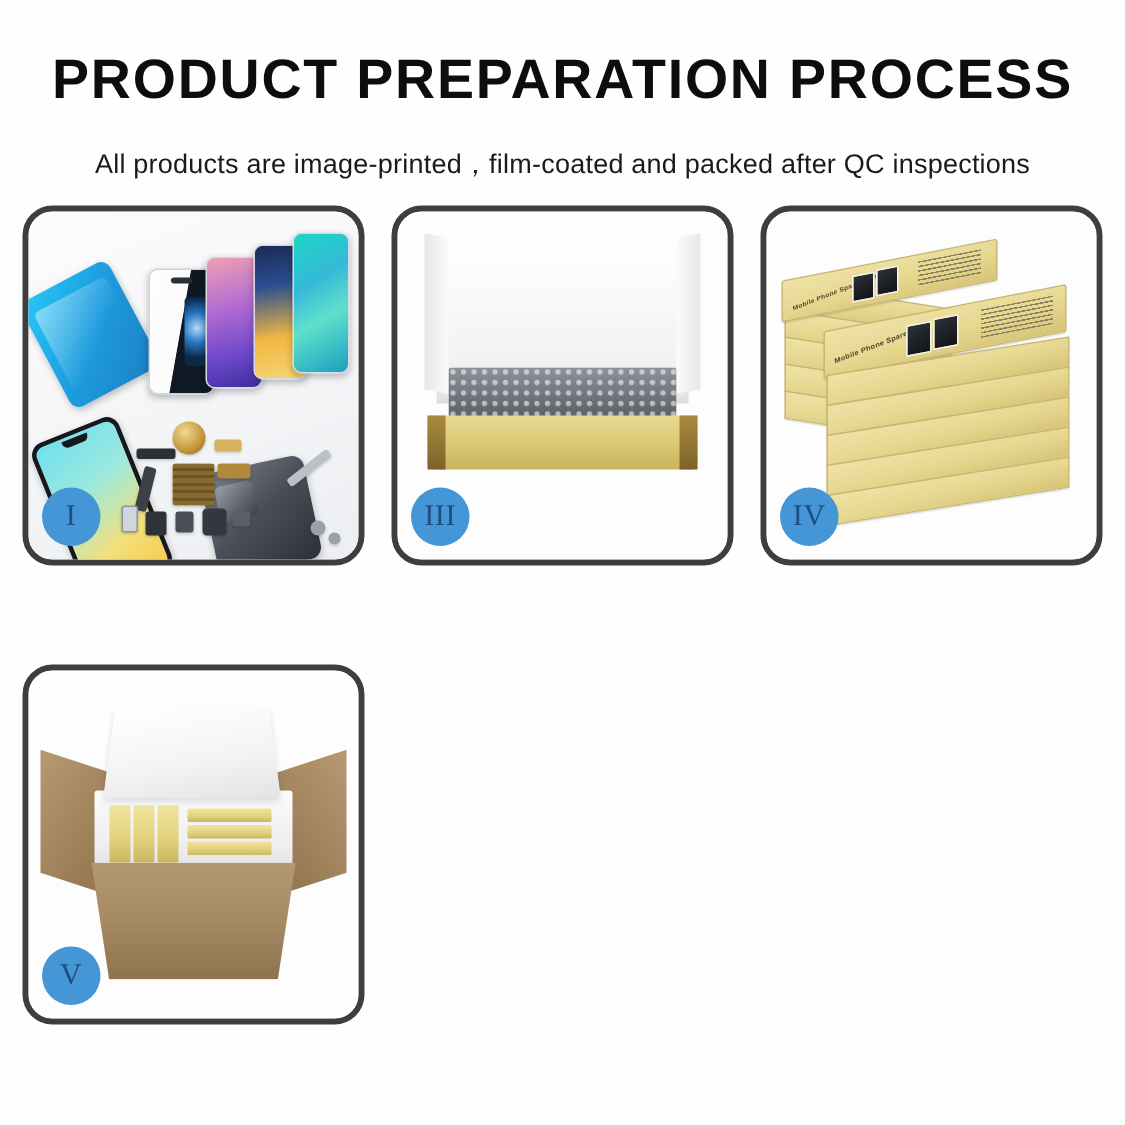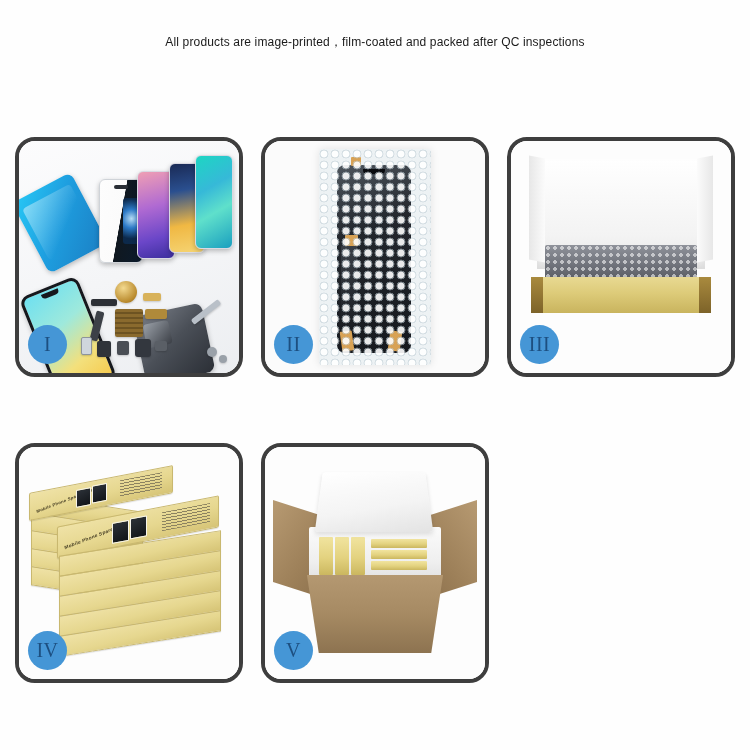--- a/index.html
+++ b/index.html
@@ -35,24 +35,24 @@
     font-size: 37px;
     font-weight: 700;
     letter-spacing: 1.2px;
     color: #0d0d0d;
     margin: 0;
     line-height: 1.05;
     white-space: nowrap;
   }
   .subtitle {
     font-family: "Liberation Sans", sans-serif;
-    font-size: 12px;
+    font-size: 18px;
     font-weight: 400;
     color: #1a1a1a;
-    margin: 0 0 0 0;
+    margin: 24px 0 0 0;
     letter-spacing: 0.15px;
     white-space: nowrap;
   }
 
   
   .grid {
     position: absolute;
     top: 137px;
     left: 15px;
     width: 720px;
@@ -357,20 +357,21 @@
   .c6-tape {
     position:absolute; background: rgba(139,116,80,.7); border-radius:1px;
   }
 </style>
 </head>
 <body>
 
 <div class="page">
 
   <div class="header">
+    <h1 class="main-title">PRODUCT PREPARATION PROCESS</h1>
     <p class="subtitle">All products are image-printed，film-coated and packed after QC inspections</p>
   </div>
 
   <div class="grid">
 
     <div class="panel">
       <div class="panel-photo">
         <div class="p1-bg"></div>
         <div class="phone ph-b"></div>
         <div class="phone ph-a"></div>
@@ -391,35 +392,20 @@
         <div class="part pt9"></div>
         <div class="part pt10"></div>
         <div class="part pt11"></div>
         <div class="part pt12"></div>
         <div class="part pt13"></div>
         <div class="part pt14"></div>
       </div>
       <div class="badge">I</div>
     </div>
 
-    <div class="panel">
-      <div class="panel-photo">
-        <div class="p2-bg"></div>
-        <div class="bubblebag">
-          <div class="screen-in"></div>
-          <div class="flex-tail"></div>
-          <div class="tape tp1"></div>
-          <div class="tape tp2"></div>
-          <div class="tape tp3"></div>
-          <div class="tape tp4"></div>
-          <div class="bubbles"></div>
-        </div>
-      </div>
-      <div class="badge">II</div>
-    </div>
 
     <div class="panel">
       <div class="panel-photo">
         <div class="p3-bg"></div>
         <div class="box3-lid"></div>
         <div class="box3-foam"></div>
         <div class="box3-tray"></div>
       </div>
       <div class="badge">III</div>
     </div>

